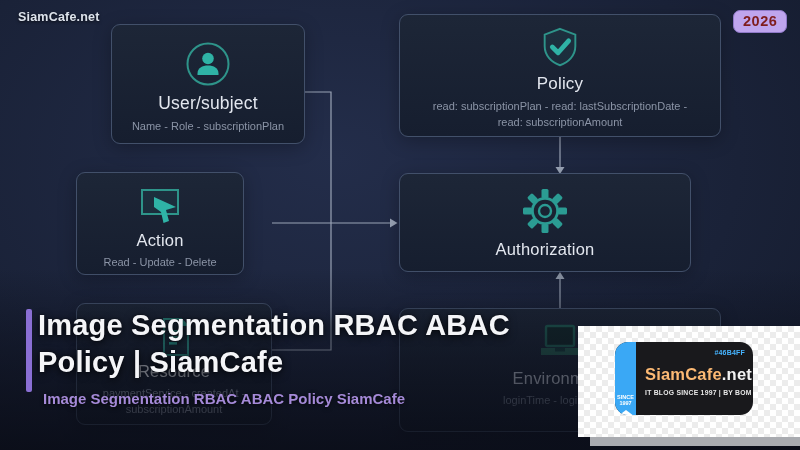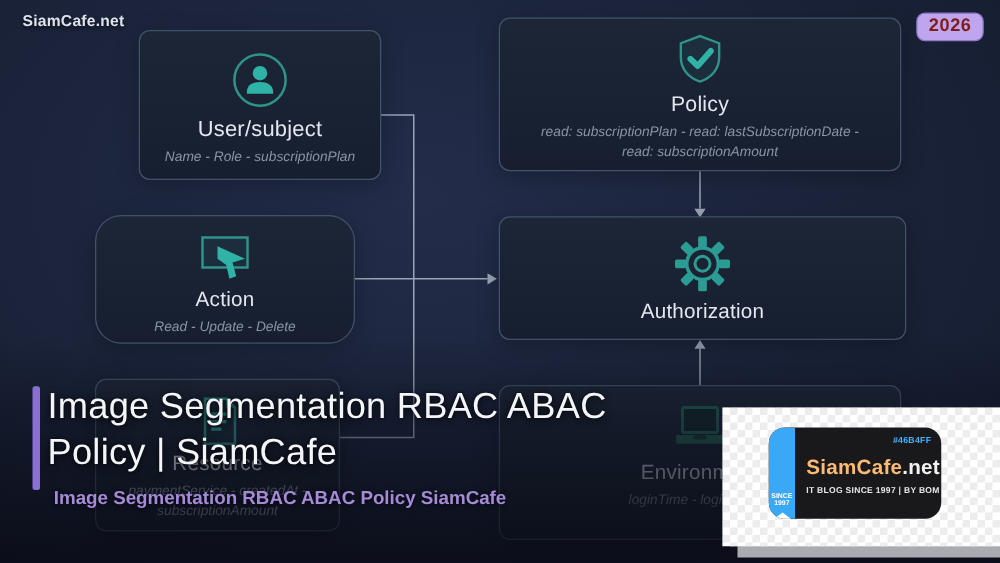--- a/index.html
+++ b/index.html
@@ -12,30 +12,30 @@
   .connectors{position:absolute;left:0;top:0;z-index:1;}
   .node{
     position:absolute;z-index:2;border-radius:9px;
     background:linear-gradient(180deg,#1d2637 0%,#161e2f 100%);
     border:1px solid #42506a;
     display:flex;flex-direction:column;align-items:center;text-align:center;
     box-shadow:0 4px 18px rgba(0,0,0,0.25);
   }
   .node-icon{flex:0 0 auto;display:flex;align-items:center;justify-content:center;}
   .node-title{color:#e3e7ef;font-weight:normal;font-size:16.5px;letter-spacing:.2px;}
-  .node-sub{color:#8b94a6;font-size:11px;margin-top:5px;line-height:1.45;padding:0 10px;font-style:italic;}
+  .node-sub{color:#8b94a6;font-size:11px;margin-top:5px;line-height:1.45;padding:0 10px;}
   #node-user{left:76px;top:24px;width:194px;height:120px;padding-top:15px;margin-left:35px;}
   #node-user .node-title{font-size:17.5px;margin-top:5px;}
-  #node-action{left:76px;top:172px;width:208px;height:103px;padding-top:12px;border-radius:21px;}
+  #node-action{left:76px;top:172px;width:168px;height:103px;padding-top:12px;}
   #node-action .node-title{margin-top:4px;}
   #node-resource{left:76px;top:303px;width:196px;height:122px;padding-top:11px;}
   #node-resource .node-title{margin-top:3px;}
   #node-policy{left:399px;top:14px;width:322px;height:123px;padding-top:10px;}
   #node-policy .node-title{margin-top:3px;font-size:17px;}
-  #node-authorization{left:399px;top:173px;width:326px;height:99px;padding-top:13px;}
+  #node-authorization{left:399px;top:173px;width:292px;height:99px;padding-top:13px;}
   #node-authorization .node-title{margin-top:5px;}
   #node-environment{left:399px;top:308px;width:322px;height:124px;padding-top:12px;}
   #node-environment .node-title{margin-top:4px;color:#aab1bf;}
   #node-environment .node-sub{color:#707a8c;}
 
   .bottom-overlay{
     position:absolute;left:0;top:268px;width:800px;height:182px;z-index:3;pointer-events:none;
     background:linear-gradient(180deg, rgba(10,13,24,0) 0%, rgba(10,13,24,0.42) 40%, rgba(8,10,19,0.78) 100%);
   }
   .watermark{
@@ -43,21 +43,21 @@
     color:#dde3ec;font-size:12.5px;font-weight:bold;letter-spacing:.2px;
     text-shadow:0 1px 3px rgba(0,0,0,.7);
   }
   .year-badge{
     position:absolute;left:733px;top:10px;z-index:4;
     background:#bfa5ee;border:1px solid #8f79c8;border-radius:7px;
     padding:2px 9px 3px 9px;color:#7f1d1d;font-weight:bold;font-size:14.5px;letter-spacing:.5px;
   }
   .title-block{position:absolute;left:22px;top:307px;z-index:4;}
   .accent-bar{position:absolute;left:4px;top:2px;width:6px;height:83px;background:#8a6fd4;border-radius:2px;}
-  .title-lines{margin-left:16px;color:#f4f5f8;font-weight:normal;font-size:29px;line-height:37px;
+  .title-lines{margin-left:16px;color:#f4f5f8;font-weight:bold;font-size:29px;line-height:37px;
     text-shadow:0 2px 8px rgba(0,0,0,.85),0 0 2px rgba(0,0,0,.6);letter-spacing:.2px;}
   .title-sub{margin-left:21px;margin-top:9px;color:#a58ad8;font-weight:bold;font-size:15px;
     text-shadow:0 1px 4px rgba(0,0,0,.8);}
 
   .logo-wrap{position:absolute;left:578px;top:326px;z-index:5;}
   .logo-shadow{position:absolute;left:12px;top:12px;width:226px;height:108px;background:#a9abb0;}
   .logo-canvas{
     position:absolute;left:0;top:0;width:226px;height:111px;background-color:#ffffff;
     background-image:
       linear-gradient(45deg,#ececec 25%,transparent 25%,transparent 75%,#ececec 75%),

